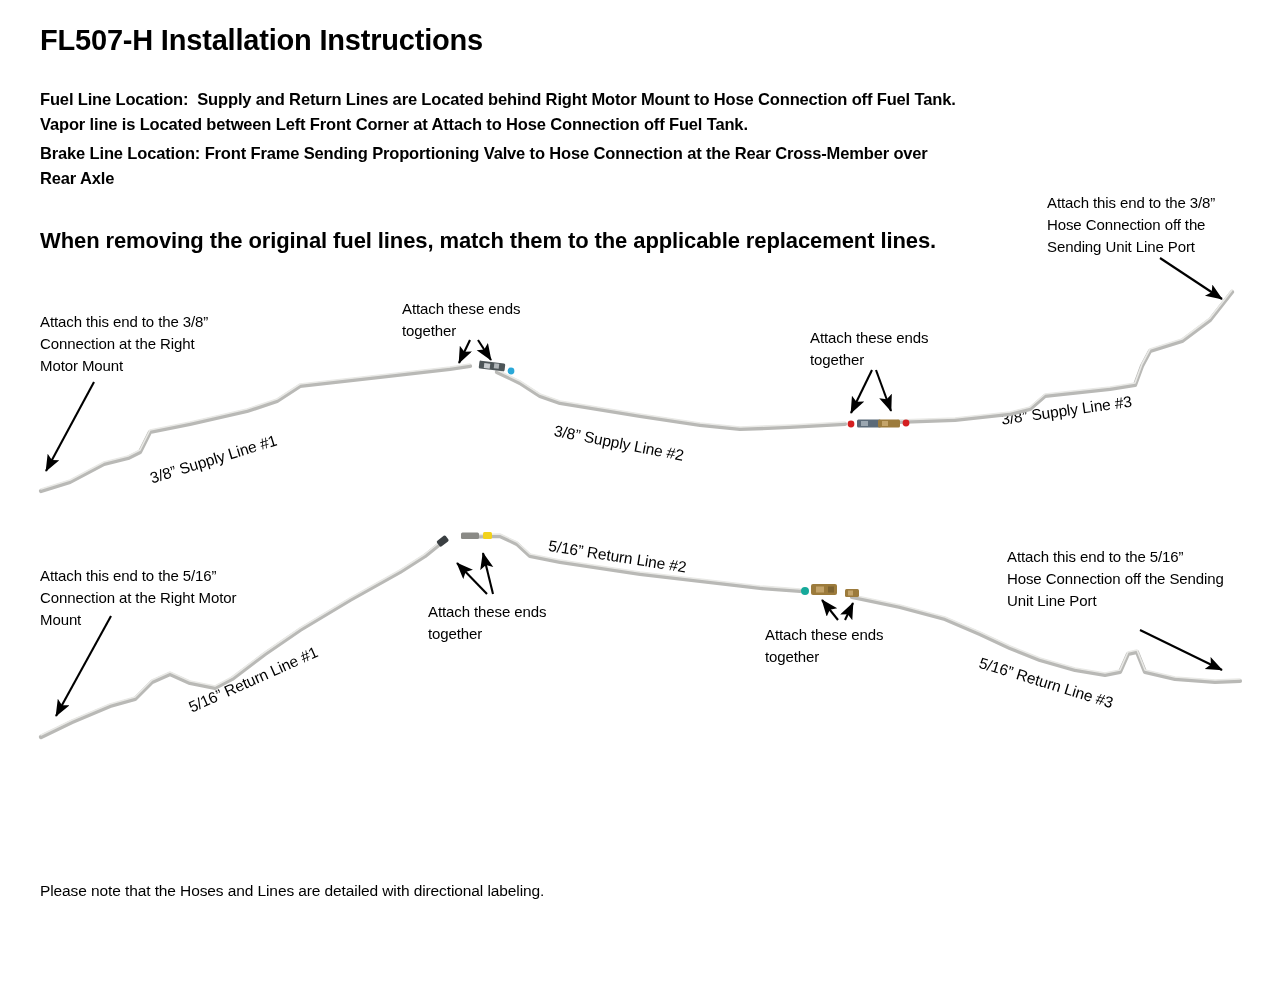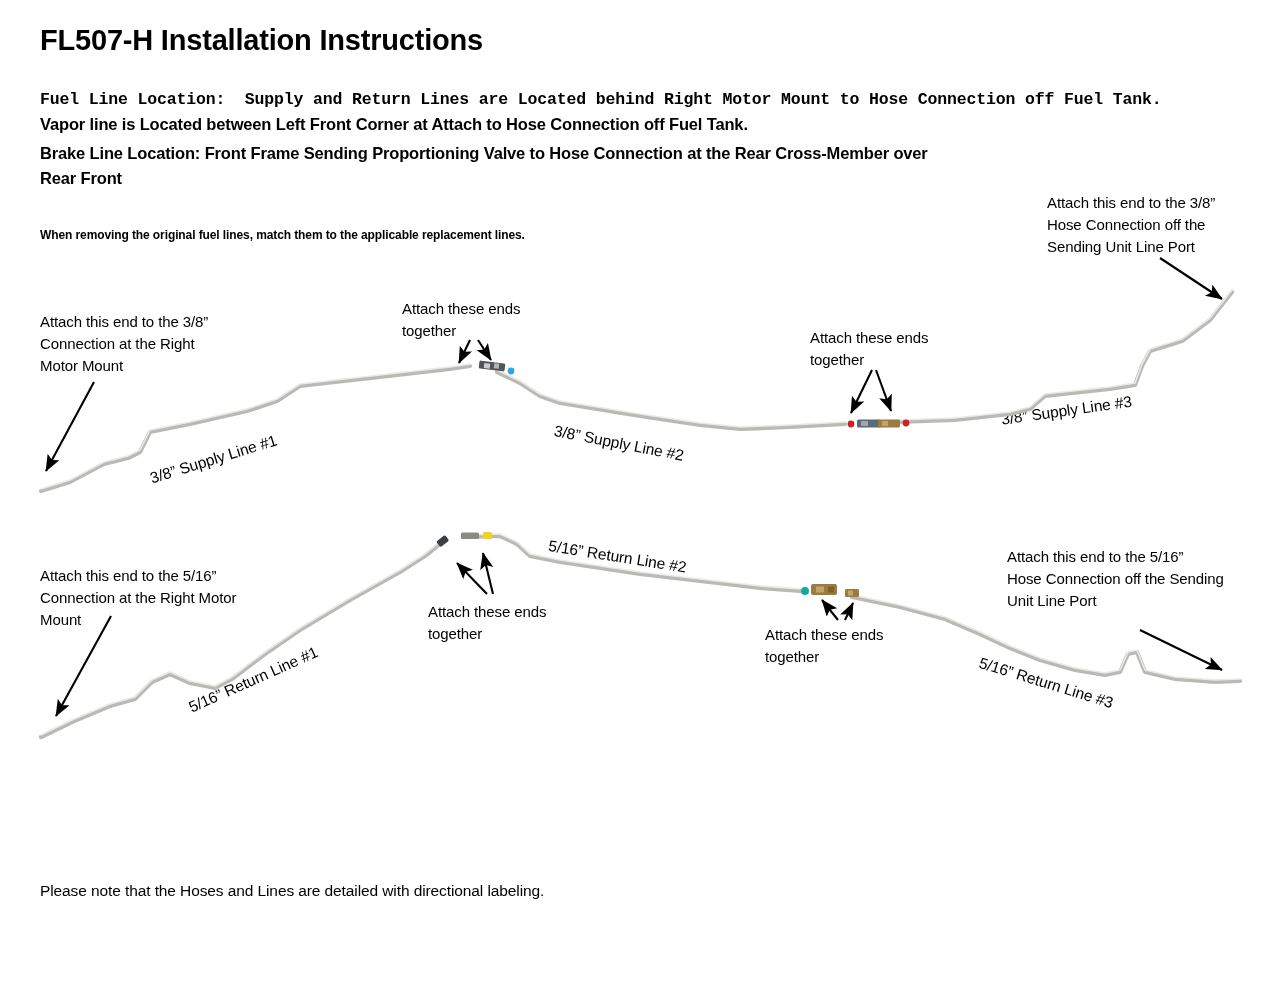--- a/index.html
+++ b/index.html
@@ -29,27 +29,27 @@
     font-size: 29px;
     font-weight: bold;
     letter-spacing: -0.2px;
   }
   .intro-line {
     left: 40px;
     font-size: 16.5px;
     font-weight: bold;
     letter-spacing: -0.15px;
   }
-  #intro-l1 { top: 90px; font-family: Liberation Mono, monospace; }
+  #intro-l1 { top: 90px; }
   #intro-l2 { top: 115px; }
   #intro-l3 { top: 144px; }
   #intro-l4 { top: 169px; }
   #match-note {
     left: 40px; top: 228px;
-    font-size: 12px;
+    font-size: 22px;
     font-weight: bold;
     letter-spacing: -0.1px;
   }
   .footer-line {
     left: 40px;
     font-size: 15.5px;
     letter-spacing: -0.1px;
   }
   #footer-l1 { top: 882px; }
   #footer-l2 { top: 906px; }
@@ -101,21 +101,21 @@
 </head>
 <body>
 
 <div id="page">
 
   <div class="txt" id="doc-title">FL507-H Installation Instructions</div>
 
   <div class="txt intro-line" id="intro-l1">Fuel Line Location:  Supply and Return Lines are Located behind Right Motor Mount to Hose Connection off Fuel Tank.</div>
   <div class="txt intro-line" id="intro-l2">Vapor line is Located between Left Front Corner at Attach to Hose Connection off Fuel Tank.</div>
   <div class="txt intro-line" id="intro-l3">Brake Line Location: Front Frame Sending Proportioning Valve to Hose Connection at the Rear Cross-Member over</div>
-  <div class="txt intro-line" id="intro-l4">Rear Front</div>
+  <div class="txt intro-line" id="intro-l4">Rear Axle</div>
 
   <div class="txt" id="match-note">When removing the original fuel lines, match them to the applicable replacement lines.</div>
 
   <div class="txt footer-line" id="footer-l1">Please note that the Hoses and Lines are detailed with directional labeling.</div>
 
   <div class="callout" id="callout-supply-left">Attach this end to the 3/8”<br>Connection at the Right<br>Motor Mount</div>
   <div class="callout center" id="callout-supply-mid1">Attach these ends<br>together</div>
   <div class="callout center" id="callout-supply-mid2">Attach these ends<br>together</div>
   <div class="callout" id="callout-supply-right">Attach this end to the 3/8”<br>Hose Connection off the<br>Sending Unit Line Port</div>
 

